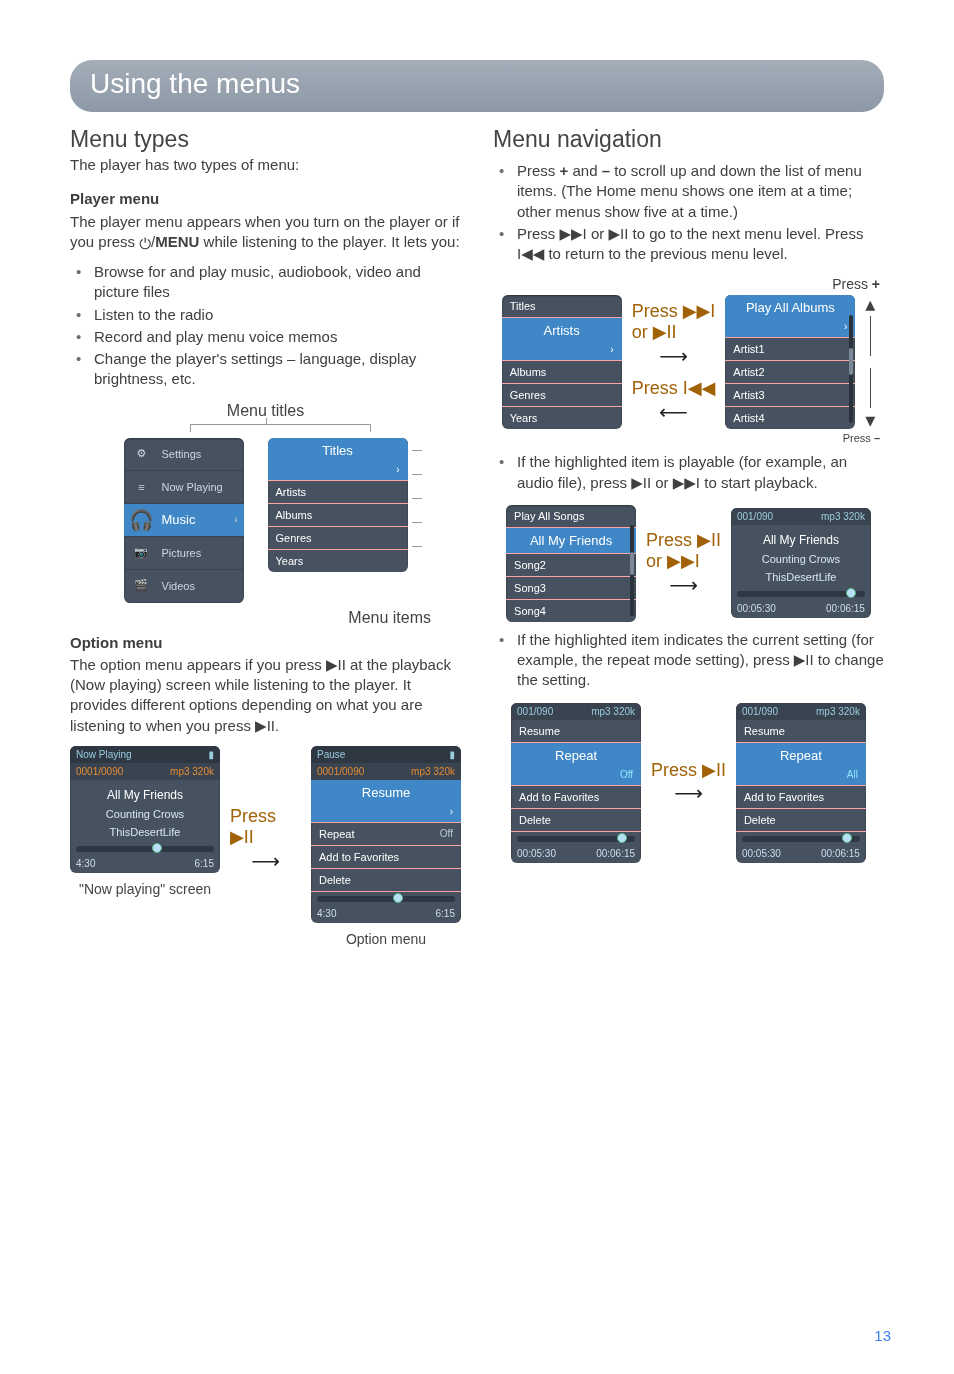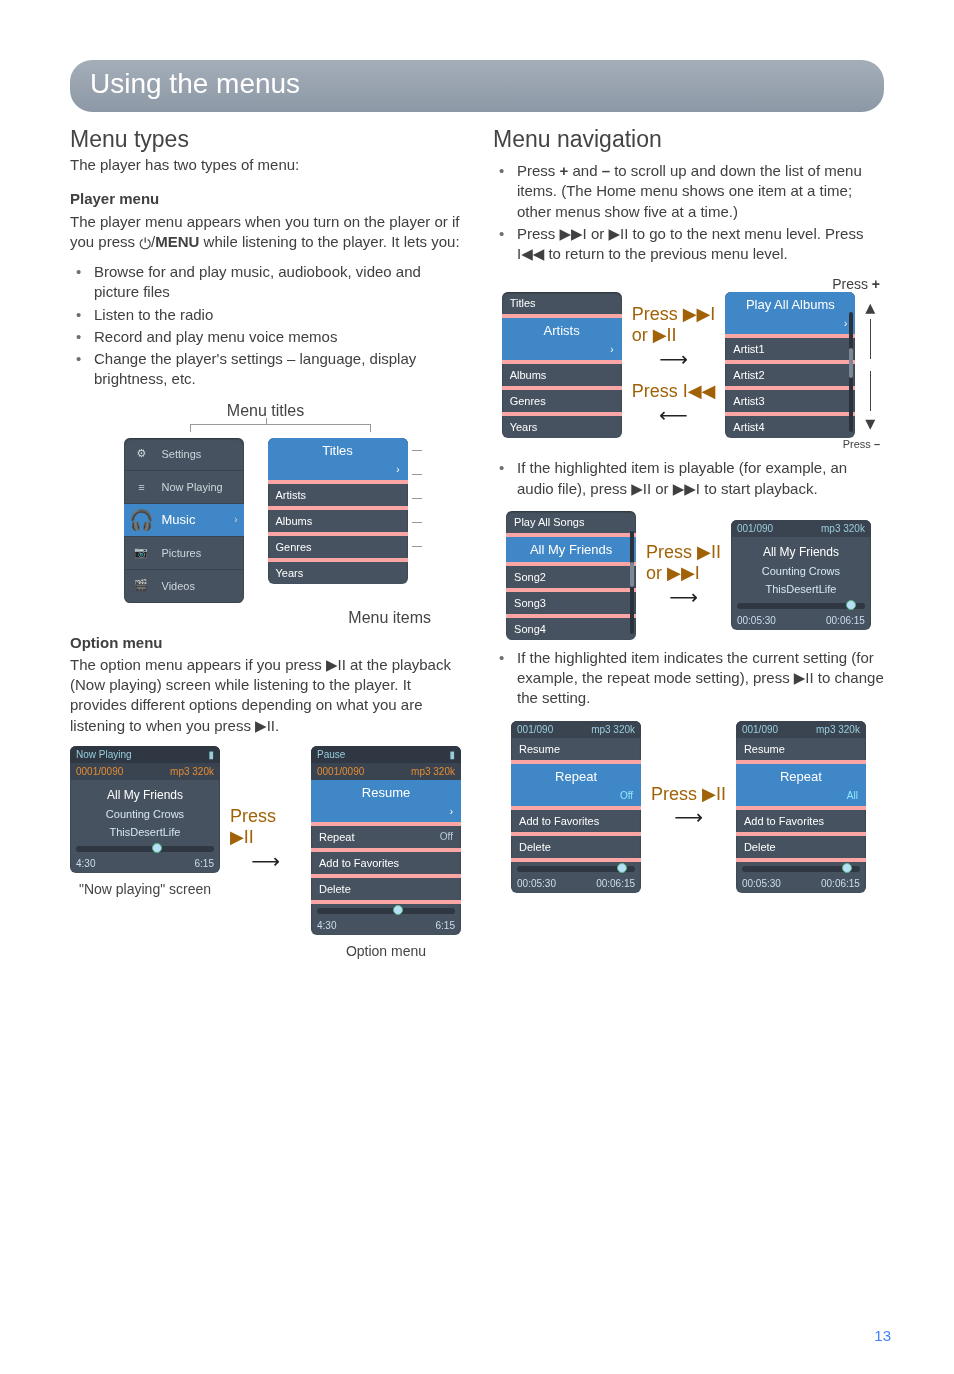--- a/index.html
+++ b/index.html
@@ -14,21 +14,21 @@
   .subhead { font-weight: 700; margin-bottom: 2px; }
   p { line-height: 1.35; }
   ul.bul { list-style: none; margin: 8px 0 12px 0; }
   ul.bul > li { position: relative; padding-left: 24px; margin: 2px 0; line-height: 1.35; }
   ul.bul > li::before { content: "•"; position: absolute; left: 6px; top: 0; color: #6b6e73; }
   .figcap { text-align: center; font-size: 16px; color: #444; }
   .figcap.small { font-size: 14px; }
 
   
   .screen { background: #46525f; border-radius: 6px; box-shadow: 0 1px 2px rgba(0,0,0,0.4) inset; color: #fff; font-size: 11px; overflow: hidden; }
-  .row { display: flex; align-items: center; padding: 5px 8px; border-bottom: 4px solid #fca5a5; gap: 6px; }
+  .row { display: flex; align-items: center; padding: 5px 8px; border-bottom: 1px solid #fca5a5; gap: 6px; }
   .row:last-child { border-bottom: none; }
   .row.sel { background: #3f87c7; font-size: 13px; flex-direction: column; }
   .row .arrow { margin-left: auto; font-size: 10px; }
   .statusbar { display: flex; justify-content: space-between; padding: 3px 6px; font-size: 10px; color: #9cd; background: #2e3742; }
   .orange { color: #e58b32; }
   .prog { height: 6px; background: #2e3742; position: relative; margin: 4px 6px; border-radius: 3px; }
   .prog::after { content: ""; position: absolute; left: 0; top: -2px; width: 55%; height: 10px; }
   .prog .dot { position: absolute; left: 55%; top: -3px; width: 10px; height: 10px; border-radius: 50%; background: #b7dff5; border: 1px solid #5b8; }
   .timebar { display: flex; justify-content: space-between; font-size: 10px; padding: 2px 6px 4px; color: #cde; }
 

